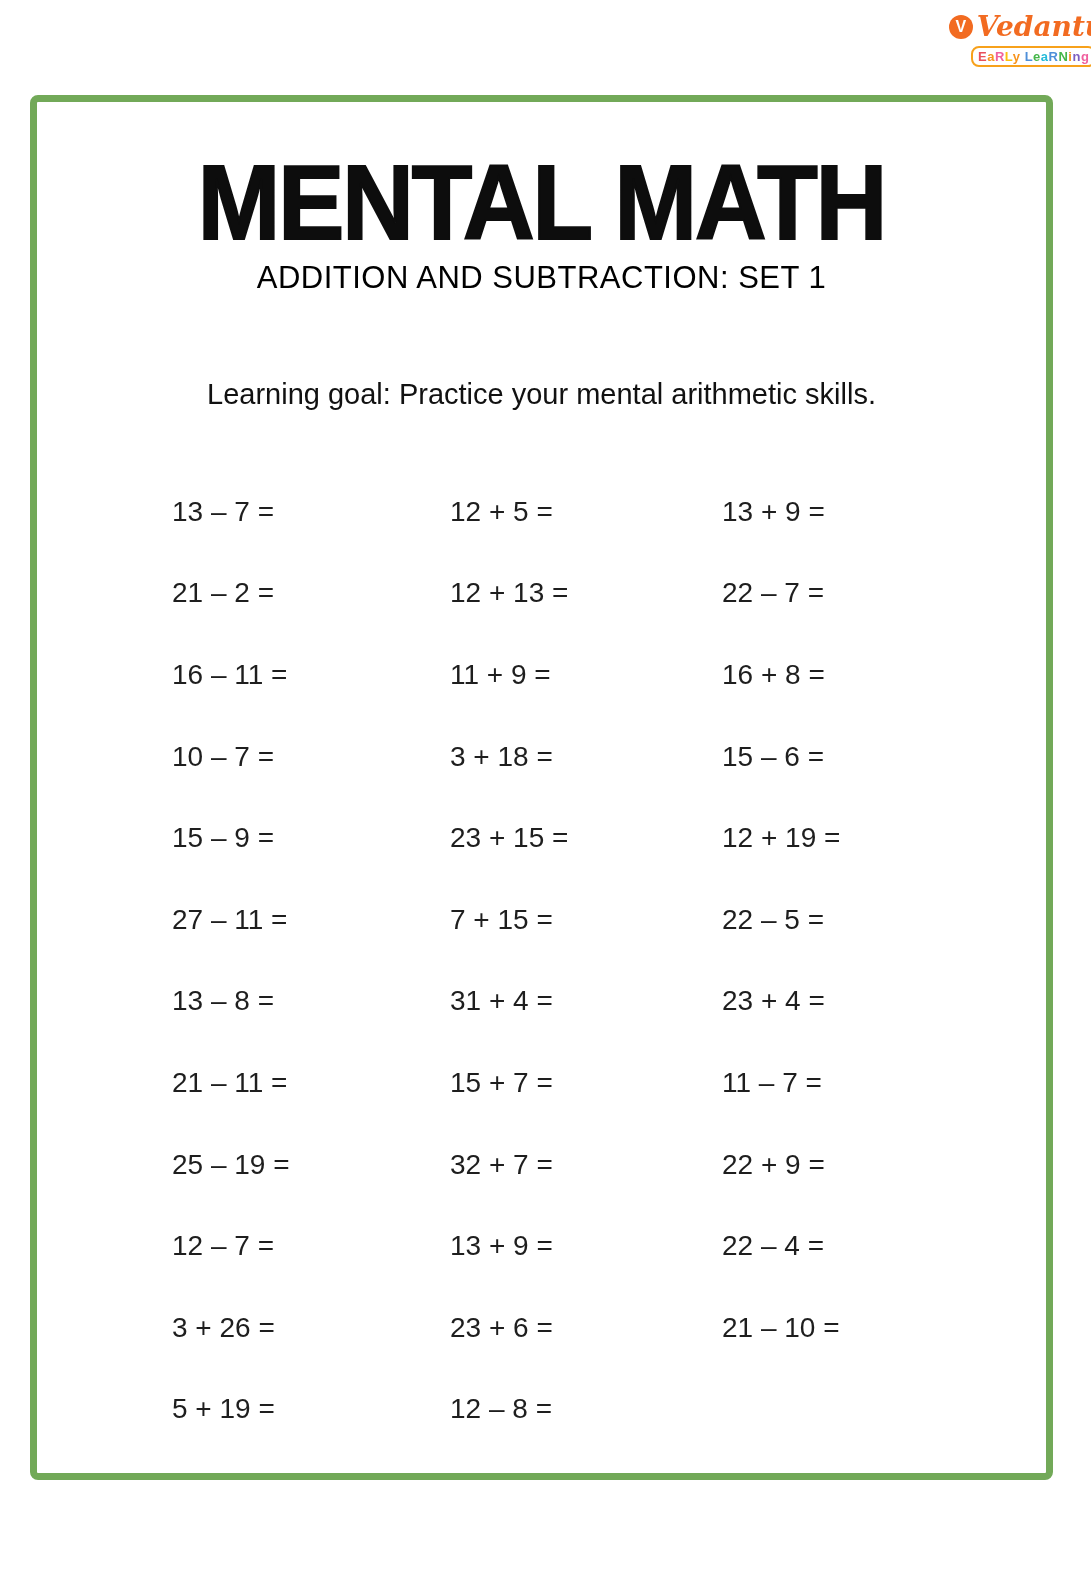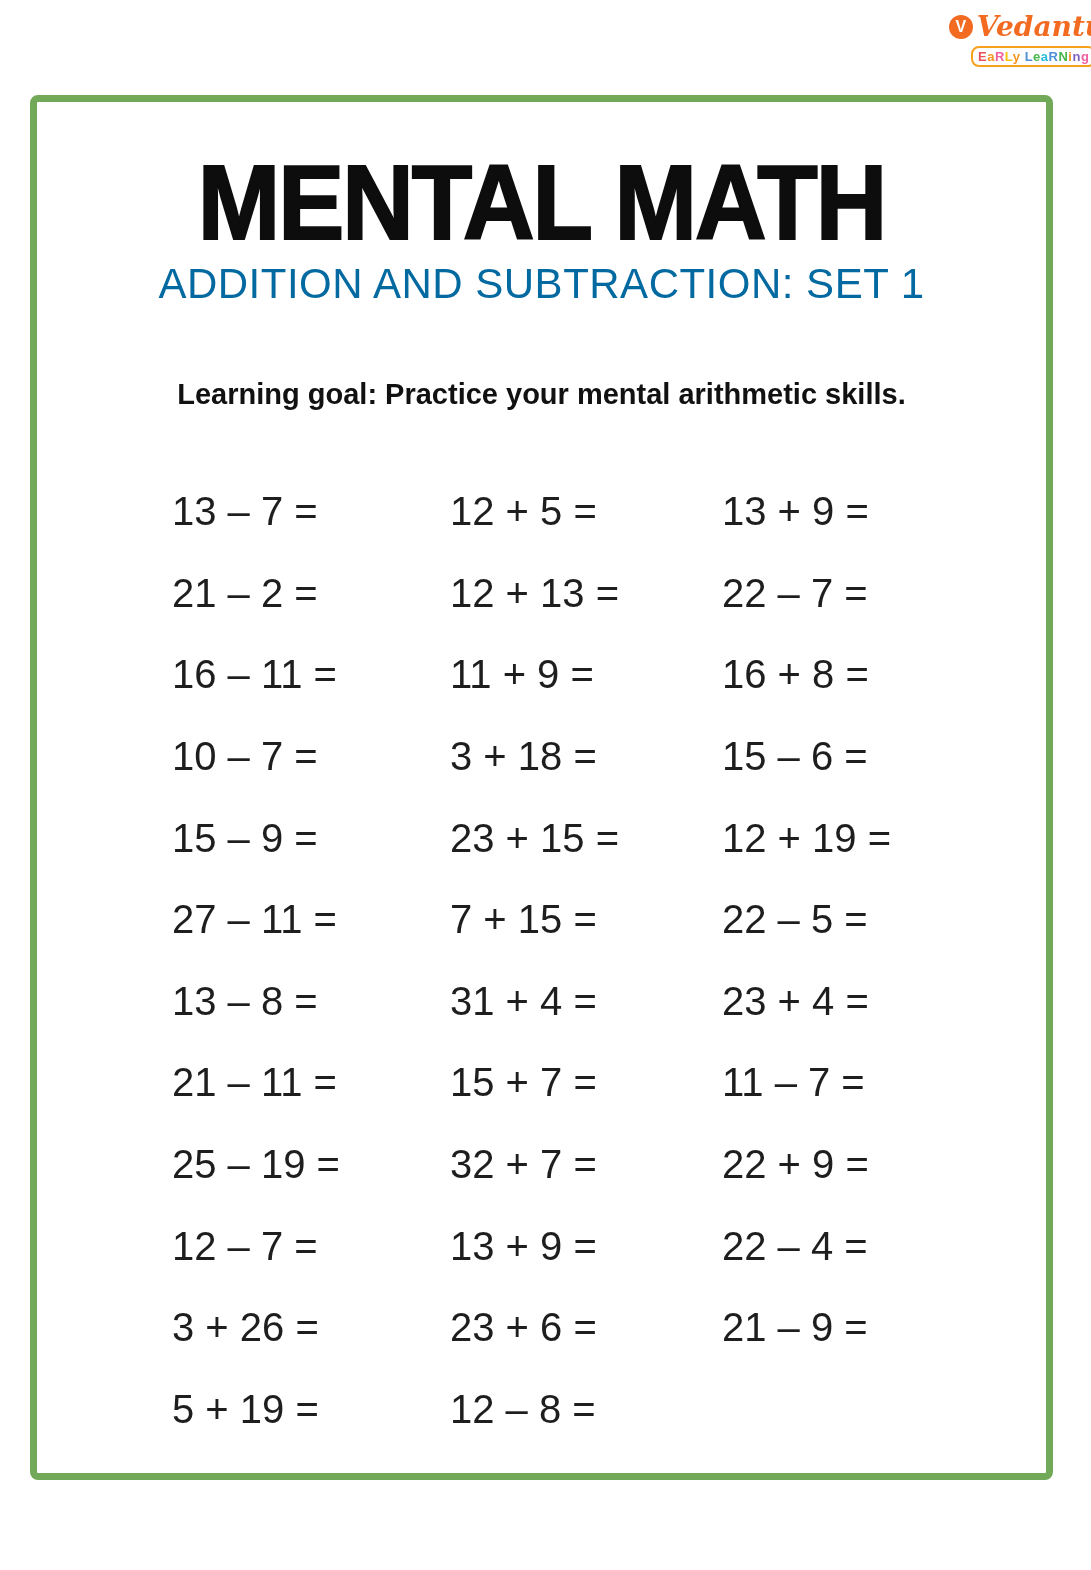--- a/index.html
+++ b/index.html
@@ -43,38 +43,38 @@
 
   .title{
     position:absolute;top:44px;left:0;right:0;text-align:center;
     font-size:99px;font-weight:900;letter-spacing:-2px;color:#0d0d0d;
     transform:scaleY(1.06);
     -webkit-text-stroke:2px #0d0d0d;
     white-space:nowrap;
   }
   .subtitle{
     position:absolute;top:158px;left:0;right:0;text-align:center;
-    font-size:42px;font-weight:400;color:#0369a1;letter-spacing:.5px;
+    font-size:31px;font-weight:400;color:#000000;letter-spacing:.5px;
     white-space:nowrap;
   }
   .goal{
     position:absolute;top:276px;left:0;right:0;text-align:center;
-    font-size:29px;font-weight:bold;color:#111111;
+    font-size:29px;font-weight:normal;color:#111111;
     white-space:nowrap;
   }
 
   
   .grid{
     position:absolute;top:369px;left:0;right:0;
     padding-left:135px;
     display:grid;
     grid-template-columns:278px 272px auto;
     grid-auto-rows:81.6px;
     align-items:center;
-    font-size:40px;color:#1e1e1e;
+    font-size:28px;color:#1e1e1e;
   }
   .cell{white-space:nowrap;}
 </style>
 </head>
 <body>
 
 <div class="page" style="--card-border: #72a958; --brand-orange: #f26b21; --badge-border: #f7a11b; --text: #1d1d1f;">
 
   <div class="logo">
     <div class="logo-top">
@@ -115,19 +115,19 @@
       <div class="cell">15 + 7 =</div>
       <div class="cell">11 – 7 =</div>
       <div class="cell">25 – 19 =</div>
       <div class="cell">32 + 7 =</div>
       <div class="cell">22 + 9 =</div>
       <div class="cell">12 – 7 =</div>
       <div class="cell">13 + 9 =</div>
       <div class="cell">22 – 4 =</div>
       <div class="cell">3 + 26 =</div>
       <div class="cell">23 + 6 =</div>
-      <div class="cell">21 – 9 =</div>
+      <div class="cell">21 – 10 =</div>
       <div class="cell">5 + 19 =</div>
       <div class="cell">12 – 8 =</div>
     </div>
   </div>
 
 </div>
 
 </body></html>

